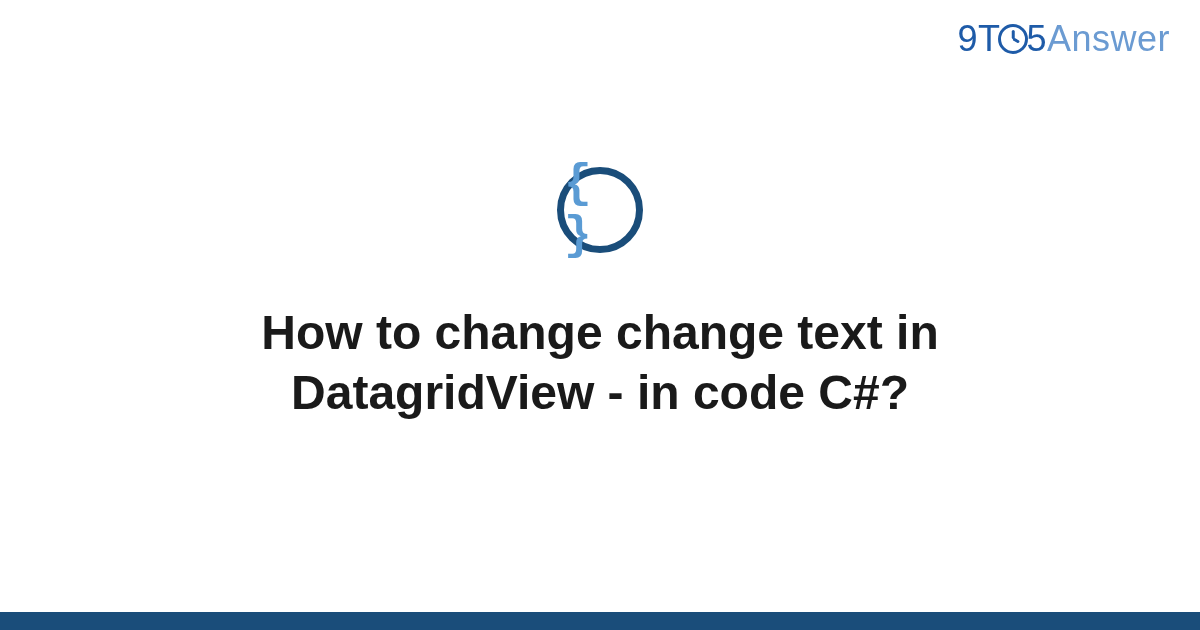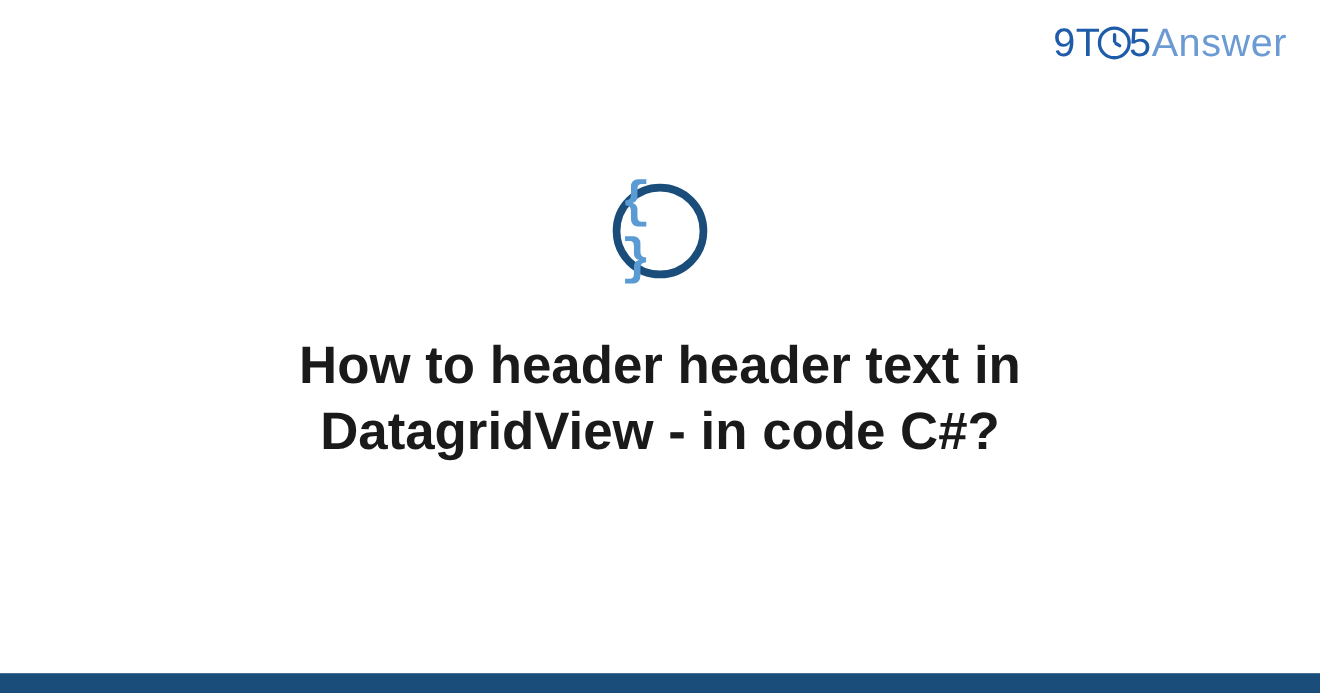--- a/index.html
+++ b/index.html
@@ -127,16 +127,16 @@
 <div class="header">
   <div class="logo">
     <span class="nine">9</span><span class="t">T</span><span class="clock-o"></span><span class="five">5</span><span class="answer">Answer</span>
   </div>
 </div>
 
 <div class="content">
   <div class="badge-icon">
     <span class="braces">{ }</span>
   </div>
-  <h1 class="title">How to header header text in DatagridView - in code C#?</h1>
+  <h1 class="title">How to change change text in DatagridView - in code C#?</h1>
 </div>
 
 <div class="footer-bar"></div>
 
 </body></html>

